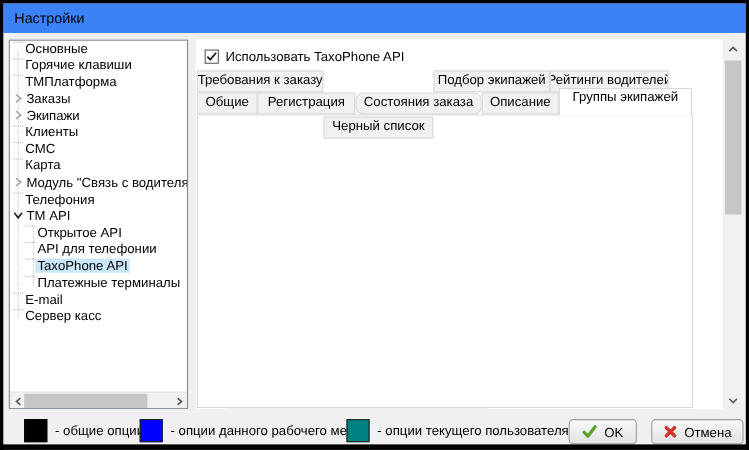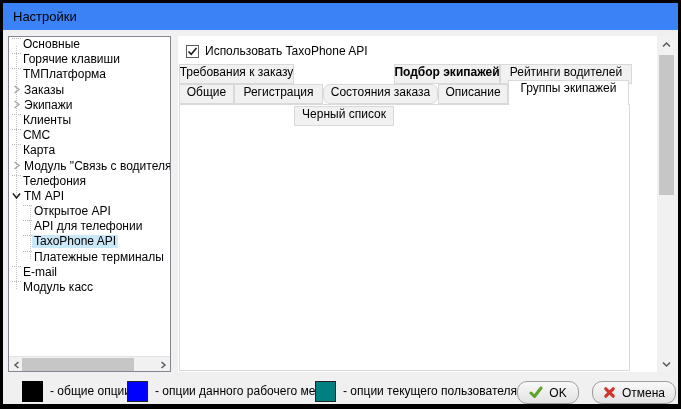--- a/index.html
+++ b/index.html
@@ -68,21 +68,21 @@
   .vs-arrow { position:absolute; left:0; width:19px; height:17px; display:flex; align-items:center; justify-content:center; }
   .vs-thumb { position:absolute; left:2px; top:19px; width:15px; height:140px; background:#c6c6c6; }
 
   
   .footer { position:absolute; left:3px; top:372px; width:675px; height:32px; background:#f0f0f0; }
   .legend-item { position:absolute; top:8px; display:flex; align-items:center; gap:7px; height:22px; }
   .sq { width:21px; height:21px; flex:0 0 auto; border:1px solid #222; }
   .sq-black { background:#000000; border-color:#000; }
   .sq-blue { background:#0000ff; }
   .sq-teal { background:#008080; }
-  .btn { position:absolute; top:9px; height:23px; border:1px solid #9d9d9d; border-radius:10px;
+  .btn { position:absolute; top:9px; height:23px; border:1px solid #9d9d9d; border-radius:4px;
     background:linear-gradient(#f9f9f9,#e2e2e2); display:flex; align-items:center; justify-content:center; gap:6px; }
 </style>
 </head>
 <body>
 
 <div class="window">
 
   <div class="titlebar">
     <div class="title-text">Настройки</div>
   </div>
@@ -166,21 +166,21 @@
       <div class="trow">
           <span class="stub t1"></span>
           <span class="tlabel">Платежные терминалы</span>
         </div>
       <div class="trow">
           <span class="stub"></span>
           <span class="tlabel">E-mail</span>
         </div>
       <div class="trow">
           <span class="stub"></span>
-          <span class="tlabel">Модуль касс</span>
+          <span class="tlabel">Сервер касс</span>
         </div>
     </div>
     <div class="hscroll">
       <div class="hs-arrow" style="left:0;">
           <svg width="8" height="8" viewBox="0 0 8 8">
             <polyline points="5.5,1 2,4 5.5,7" fill="none" stroke="#5a5a5a" stroke-width="1.5"></polyline>
           </svg>
         </div>
       <div class="hs-thumb"></div>
       <div class="hs-arrow" style="right:0;">
@@ -201,24 +201,24 @@
       </span>
     <span>Использовать TaxoPhone API</span>
   </div>
 
   <div class="tab" style="left:179px; top:64px; width:115px;">
       <span>Требования к заказу</span>
     </div>
   <div class="tab" style="left:294px; top:64px; width:100px;margin-top:42px;">
       <span>Черный список</span>
     </div>
-  <div class="tab" style="left:394px; top:64px; width:106px;font-weight:bold;">
+  <div class="tab" style="left:394px; top:64px; width:106px;">
       <span>Подбор экипажей</span>
     </div>
-  <div class="tab" style="left:500px; top:64px; width:132px;">
+  <div class="tab" style="left:500px; top:64px; width:108px;">
       <span>Рейтинги водителей</span>
     </div>
 
   <div class="tab" style="left:179px; top:84px; width:55px;">
       <span>Общие</span>
     </div>
   <div class="tab" style="left:234px; top:84px; width:89px;">
       <span>Регистрация</span>
     </div>
   <div class="tab" style="left:323px; top:84px; width:115px;border-radius:7px;">

